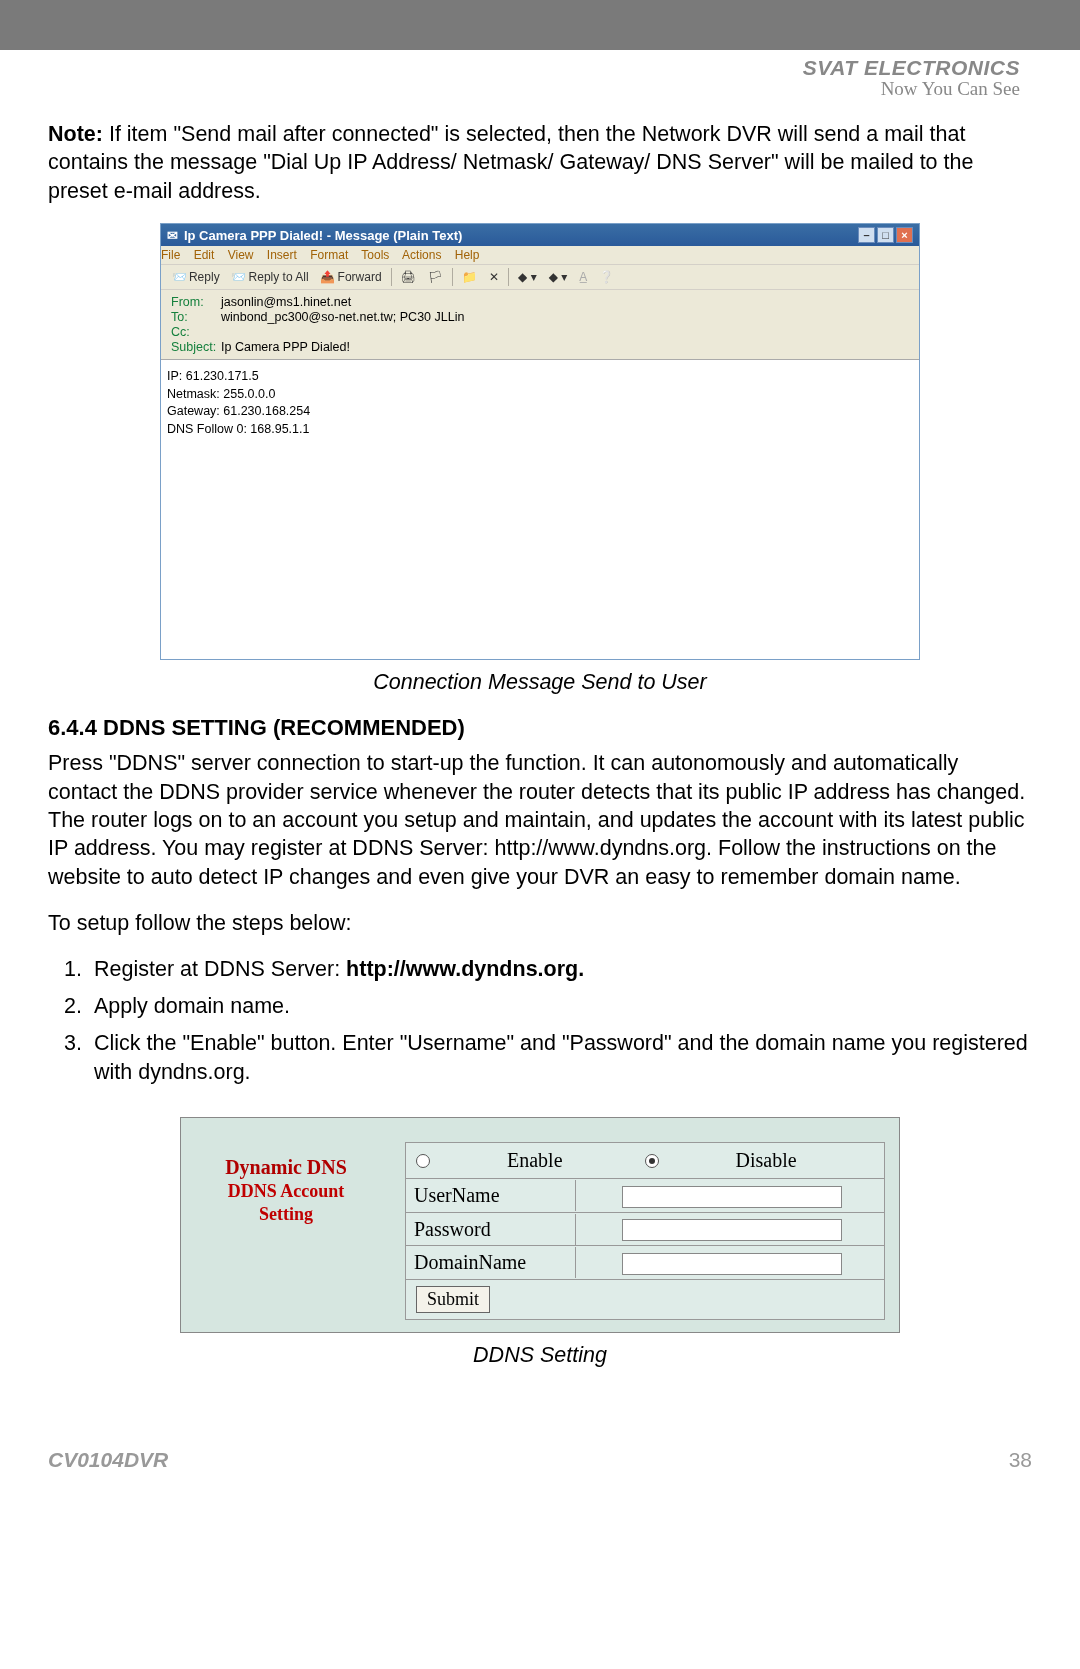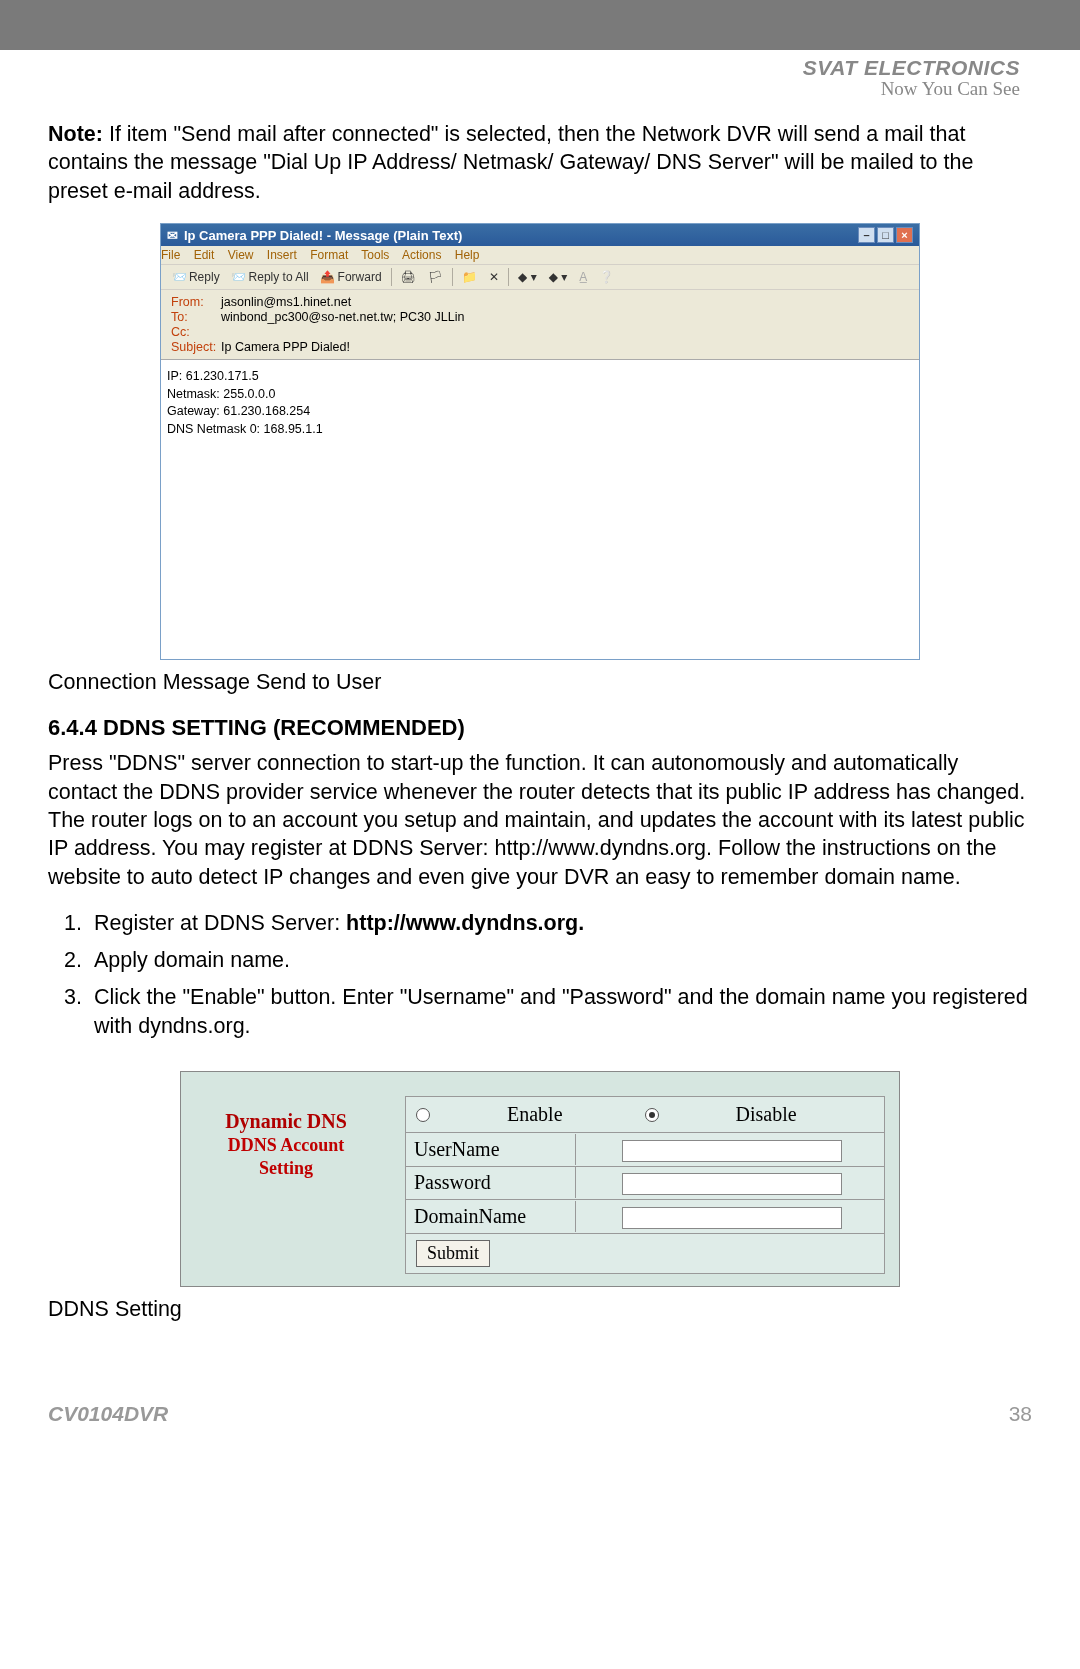--- a/index.html
+++ b/index.html
@@ -28,21 +28,21 @@
   .tagline {
     font-family: "Comic Sans MS", cursive;
     font-size: 19px;
     margin-top: -2px;
   }
   .page {
     padding: 12px 48px 30px 48px;
     font-size: 21.5px;
   }
   .page p { margin: 8px 0 18px; line-height: 1.32; }
-  .caption { text-align: left; margin: 10px 0 20px; }
+  .caption { text-align: center; margin: 10px 0 20px; font-style: italic; }
   .section { font-weight: bold; margin-top: 10px; font-size: 22px;}
   ol { margin: 6px 0 30px 6px; padding-left: 34px; }
   ol li { margin: 8px 0; line-height: 1.35; padding-left:6px;}
   strong { font-weight: bold; }
 
   
   .emailwin {
     width: 760px;
     margin: 10px auto 4px;
     border: 1px solid #7aa0c8;
@@ -64,21 +64,21 @@
   .ctrl { width:17px; height:16px; background:#d0dff0; border:1px solid #6a8cbc; display:flex; align-items:center; justify-content:center; font-size:11px; font-weight:bold; color:#333;}
   .ctrl.x { background:#e07050;color:#fff;}
   .menubar { background:#ece9d8; padding:2px 0; font-size:12px; color:#a16207; border-bottom:1px solid #d4d0c8;}
   .menubar span { margin-right:10px; text-decoration: underline; text-decoration-color: transparent;}
   .menubar span:first-letter { text-decoration: underline; }
   .toolbar { background:#ece9d8; padding:3px 8px; display:flex; gap:6px; align-items:center; border-bottom:1px solid #d4d0c8; font-size:12px;}
   .tbtn { padding:0 3px; color:#333; display:flex; align-items:center; gap:2px;}
   .sep { width:1px; height:18px; background:#b0aca0;}
   .hdr { padding:4px 10px; display:flex; justify-content:space-between; background:#ece9d8; font-size:12.5px;}
   .hdrleft div { margin:1px 0;}
-  .hk { display:inline-block; width:50px; color:#c2410c;}
+  .hk { display:inline-block; width:50px; color:#15803d;}
   .body {
     background:#fff; border-top:1px solid #aaa; height:300px; padding:8px 6px; font-size:12.5px; line-height:1.4; position:relative;
   }
 
   
   .ddns { width:720px; margin: 14px auto 8px; display:flex; border:1px solid #888;}
   .ddns-left { width:210px; background:#d6e6e0; text-align:center; padding-top:6px; font-family: "Times New Roman", serif;}
   .ddns-left .d1 { color:#b00000; font-weight:bold; font-size:20px;margin-top:32px;}
   .ddns-left .d2 { color:#c00000; font-weight:bold; font-size:18px; margin-top:2px;}
   .ddns-right { flex:1; background:#d6e6e0; padding:24px 14px 12px;}
@@ -157,30 +157,31 @@
         <div><span class="hk">From:</span><span>jasonlin@ms1.hinet.net</span></div>
         <div><span class="hk">To:</span><span>winbond_pc300@so-net.net.tw; PC30 JLLin</span></div>
         <div><span class="hk">Cc:</span></div>
         <div><span class="hk">Subject:</span><span>Ip Camera PPP Dialed!</span></div>
       </div>
     </div>
     <div class="body">
       <div>IP: 61.230.171.5</div>
       <div>Netmask: 255.0.0.0</div>
       <div>Gateway: 61.230.168.254</div>
-      <div>DNS Netmask 0: 168.95.1.1</div>
+      <div>DNS Follow 0: 168.95.1.1</div>
     </div>
   </div>
 
   <div class="caption">Connection Message Send to User</div>
 
   <div class="section">6.4.4 DDNS SETTING (RECOMMENDED)</div>
 
   <p>Press "DDNS" server connection to start-up the function. It can autonomously and automatically contact the DDNS provider service whenever the router detects that its public IP address has changed. The router logs on to an account you setup and maintain, and updates the account with its latest public IP address. You may register at DDNS Server: http://www.dyndns.org. Follow the instructions on the website to auto detect IP changes and even give your DVR an easy to remember domain name.</p>
 
+  <p>To setup follow the steps below:</p>
 
   <ol>
     <li><span>Register at DDNS Server: </span><strong>http://www.dyndns.org.</strong></li>
     <li><span>Apply domain name.</span></li>
     <li><span>Click the "Enable" button. Enter "Username" and "Password" and the domain name you registered with dyndns.org.</span></li>
   </ol>
 
   <div class="ddns">
     <div class="ddns-left">
       <div class="d1">Dynamic DNS</div>

